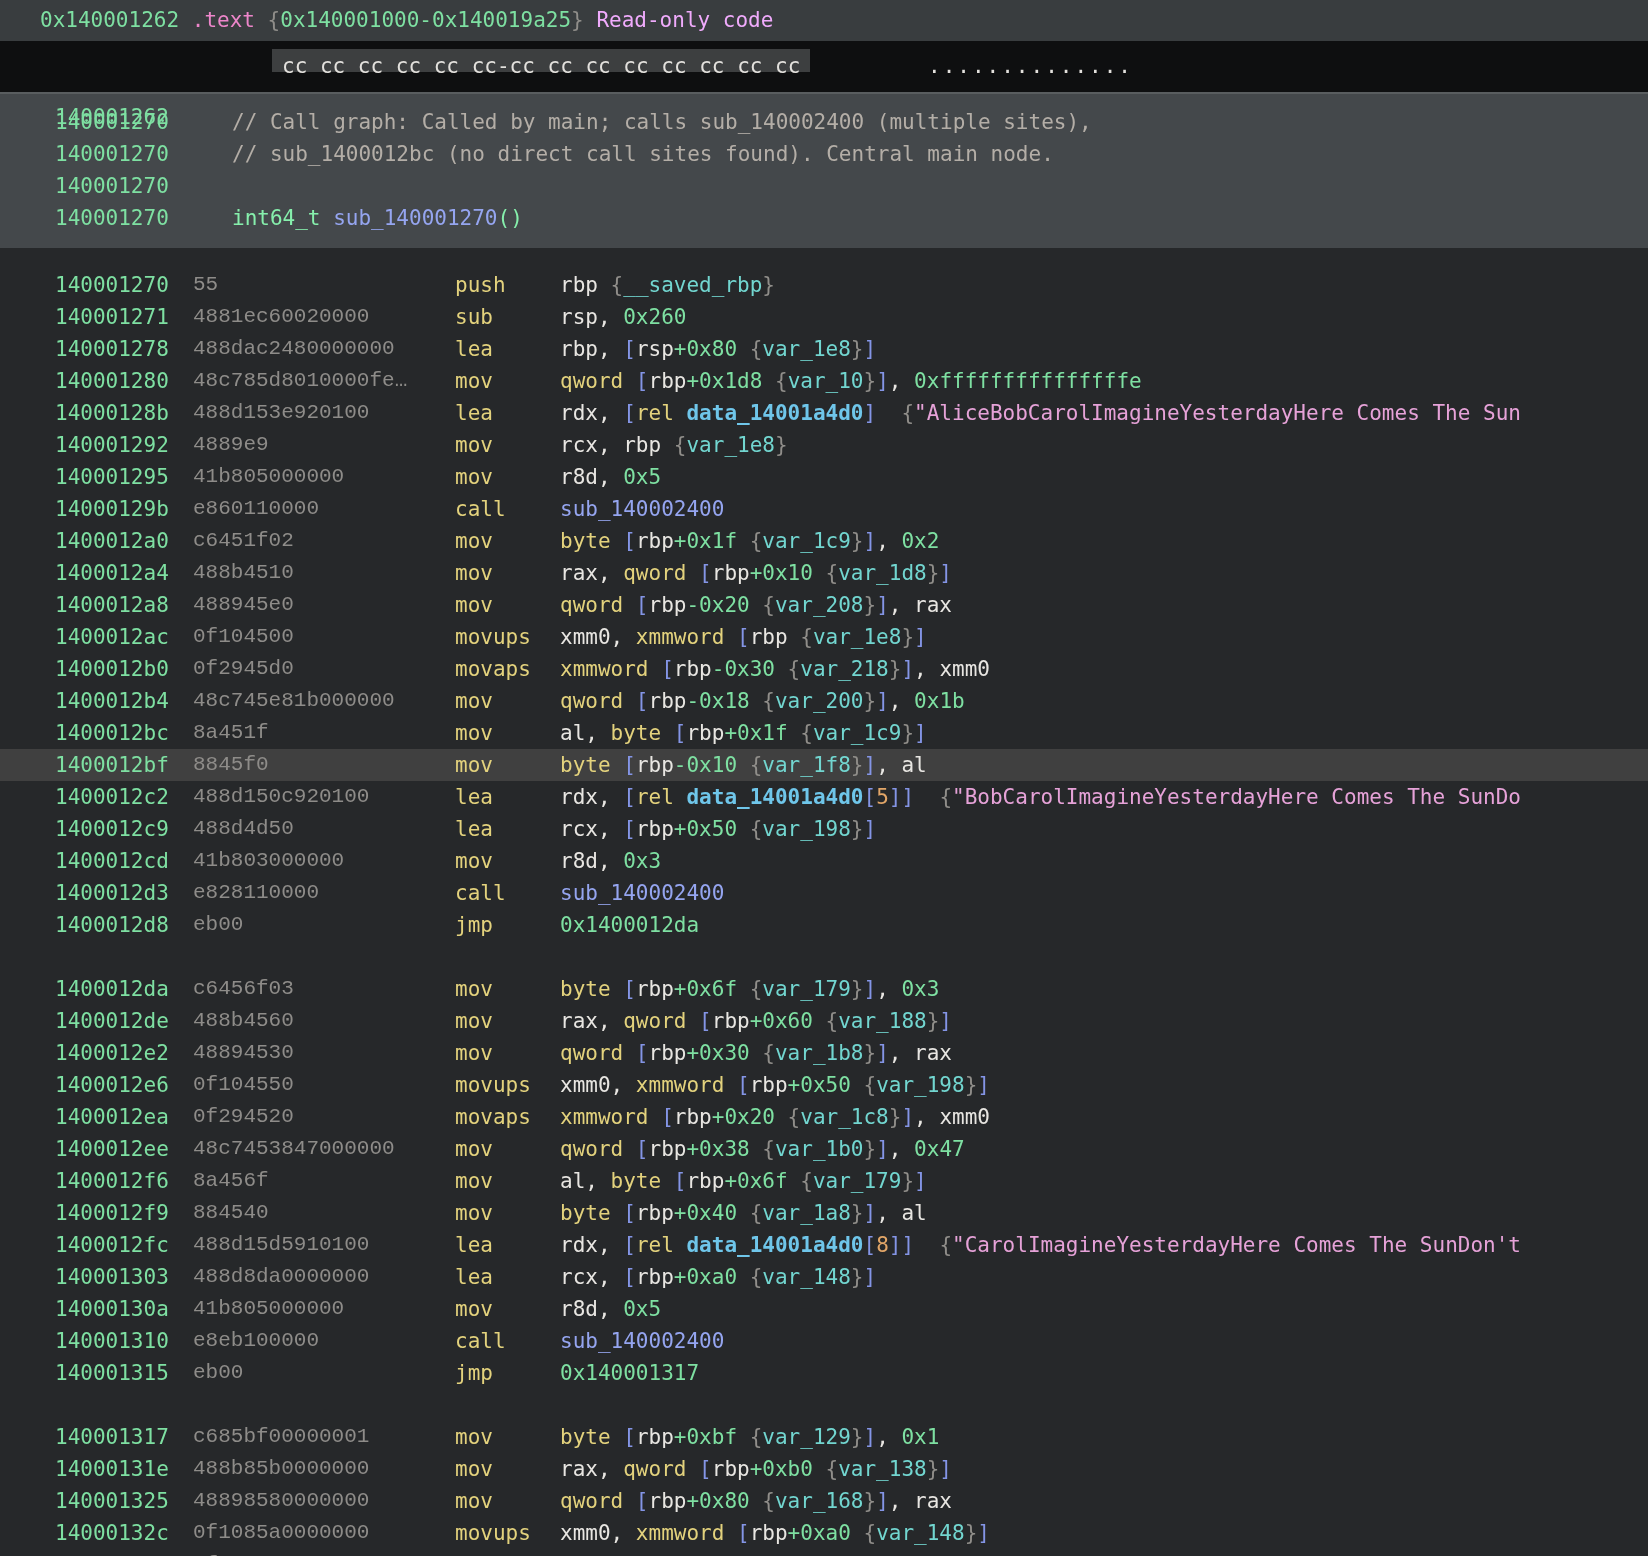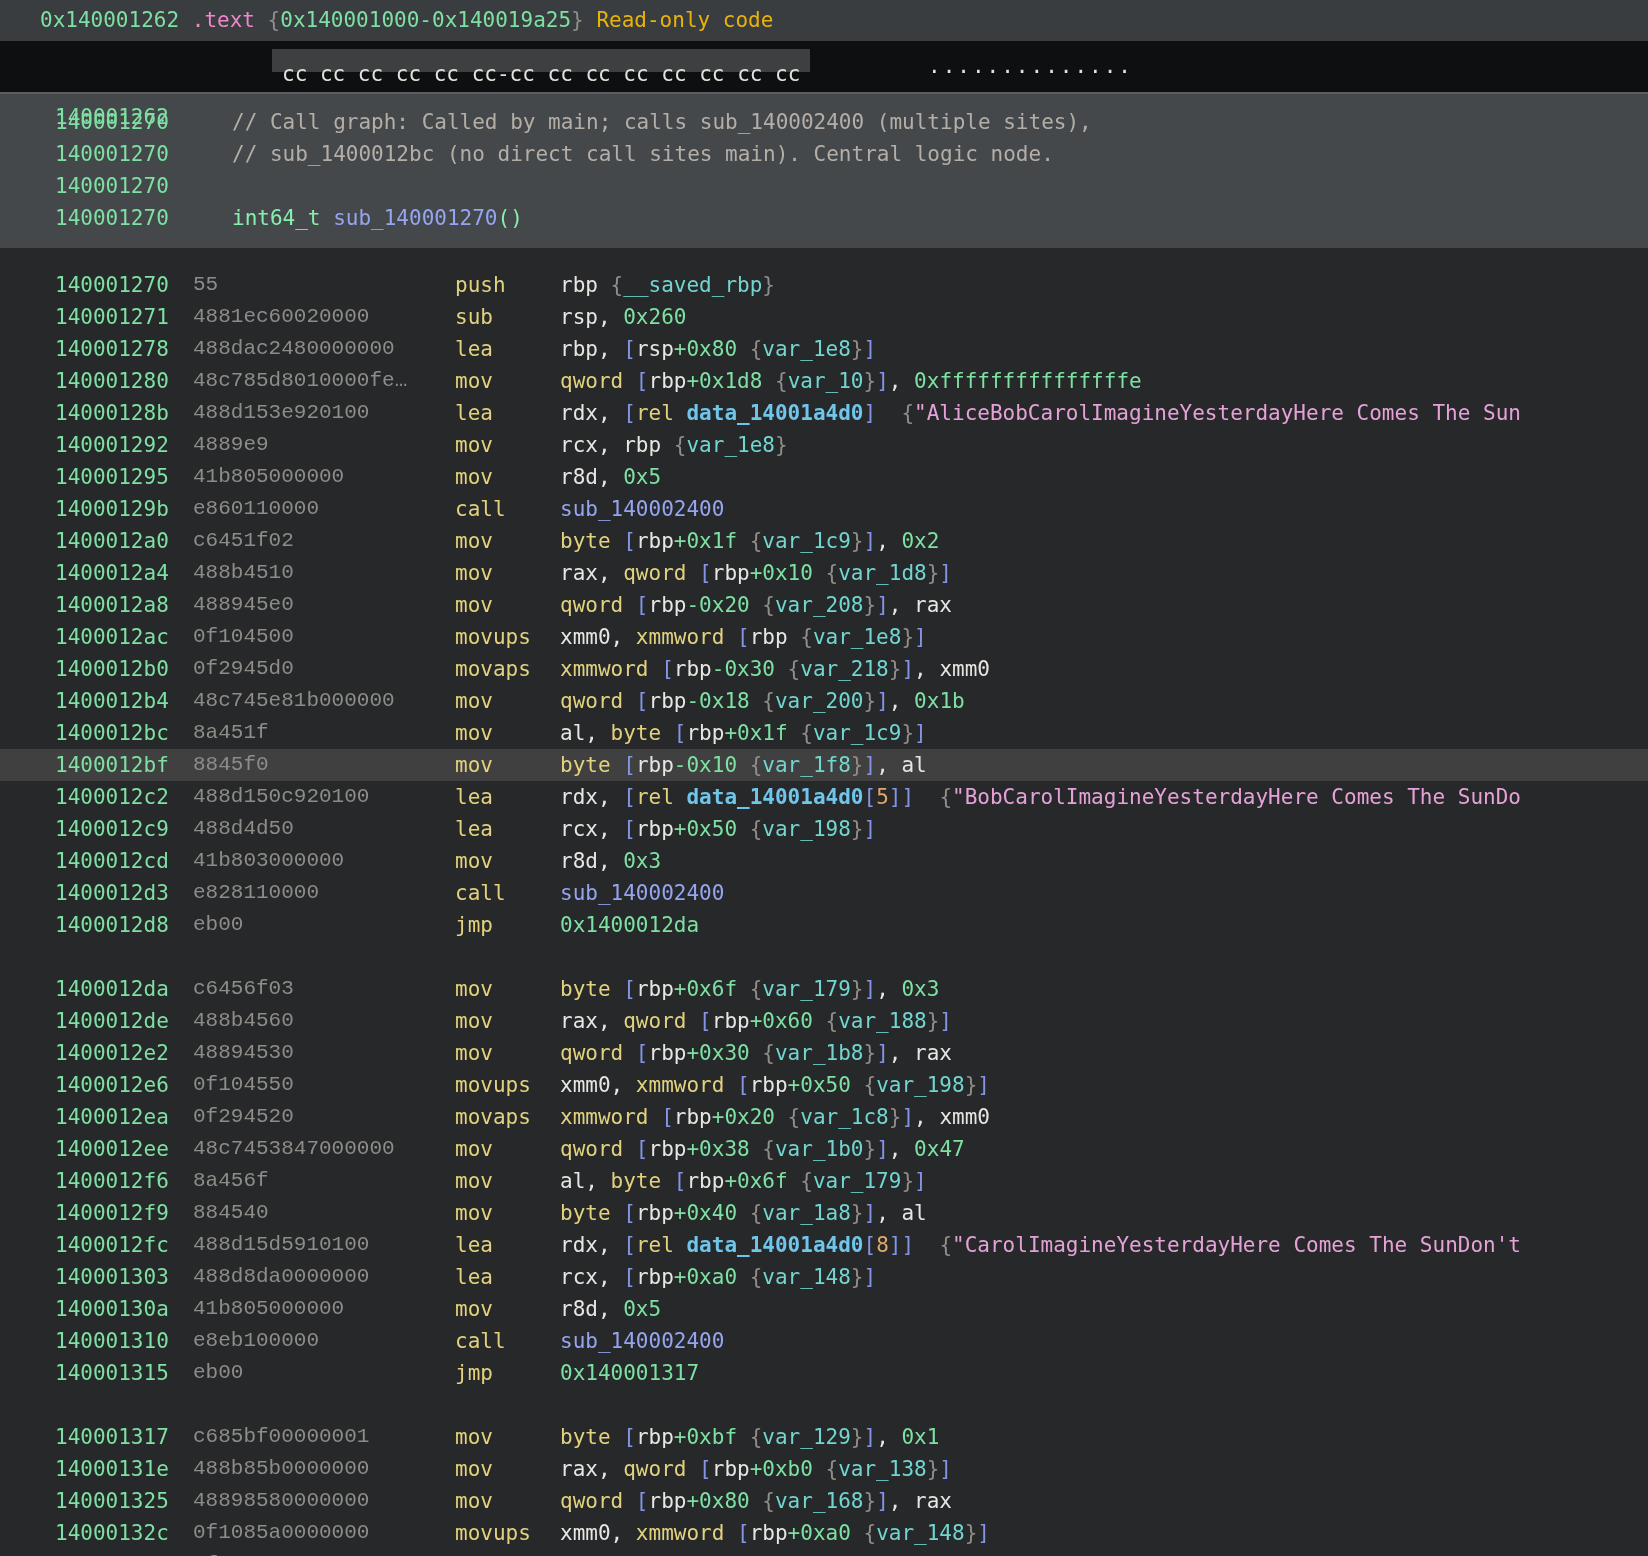--- a/index.html
+++ b/index.html
@@ -19,21 +19,21 @@
   .hexrow {
     position:relative;
     height:51px; line-height:51px;
     background:#0e0f10;
     white-space:pre;
   }
   .hexrow .bytebox {
     position:absolute; left:272px; top:8px;
     height:23px; line-height:35px;
     background:#3d3f40;
-    padding:8px 10px;
+    padding:0 10px;
     color:#e3e1dd;
   }
   .hexrow .ascii {
     position:absolute; left:928px; top:0;
     color:#e3e1dd;
     letter-spacing:2px;
   }
   .comment-block {
     height:156px;
     background:#44484b;
@@ -60,36 +60,36 @@
   .t-var { color:#72d6d0; }
   .t-brk { color:#8495e6; }
   .t-brc { color:#908e8a; }
   .t-fn { color:#95a5f0; }
   .t-dat { color:#6fc6ea;font-weight:bold; }
   .t-str { color:#e6a2d8; }
   .t-idx { color:#e2a668; }
   .t-cmt { color:#b4aea7; }
   .t-type { color:#86efac; }
   .t-sect { color:#ed86ca; }
-  .t-dim { color:#eab308;margin-top:12px; }
+  .t-dim { color:#f0abfc;margin-top:12px; }
 </style>
 </head>
 <body>
 
 <div class="topbar"><span class="t-adr">0x140001262</span><span> </span><span class="t-sect">.text</span><span> </span><span class="t-brc">{</span><span class="t-adr">0x140001000-0x140019a25</span><span class="t-brc">}</span><span> </span><span class="t-dim">Read-only code</span></div>
 
 <div class="hexrow">
   <span class="col-addr t-adr">140001262</span>
   <span class="bytebox t-pln">cc cc cc cc cc cc-cc cc cc cc cc cc cc cc</span>
   <span class="ascii">..............</span>
 </div>
 
 <div class="comment-block" id="comment-block">
     <div class="crow"><span class="col-addr t-adr">140001270</span><span class="col-comment"><span class="t-cmt">// Call graph: Called by main; calls sub_140002400 (multiple sites),</span></span></div>
-    <div class="crow"><span class="col-addr t-adr">140001270</span><span class="col-comment"><span class="t-cmt">// sub_1400012bc (no direct call sites main). Central logic node.</span></span></div>
+    <div class="crow"><span class="col-addr t-adr">140001270</span><span class="col-comment"><span class="t-cmt">// sub_1400012bc (no direct call sites found). Central main node.</span></span></div>
     <div class="crow"><span class="col-addr t-adr">140001270</span><span class="col-comment"></span></div>
     <div class="crow"><span class="col-addr t-adr">140001270</span><span class="col-comment"><span class="t-type">int64_t </span><span class="t-fn">sub_140001270</span><span class="t-type">()</span></span></div>
   </div>
 
 <div class="code" id="code">
     <div class="drow"><span class="col-addr t-adr">140001270</span><span class="col-bytes t-bytes">55</span><span class="col-mn t-mn">push</span><span class="col-ops"><span class="t-reg">rbp </span><span class="t-brc">{</span><span class="t-var">__saved_rbp</span><span class="t-brc">}</span></span></div>
     <div class="drow"><span class="col-addr t-adr">140001271</span><span class="col-bytes t-bytes">4881ec60020000</span><span class="col-mn t-mn">sub</span><span class="col-ops"><span class="t-reg">rsp, </span><span class="t-num">0x260</span></span></div>
     <div class="drow"><span class="col-addr t-adr">140001278</span><span class="col-bytes t-bytes">488dac2480000000</span><span class="col-mn t-mn">lea</span><span class="col-ops"><span class="t-reg">rbp, </span><span class="t-brk">[</span><span class="t-reg">rsp</span><span class="t-num">+0x80 </span><span class="t-brc">{</span><span class="t-var">var_1e8</span><span class="t-brc">}</span><span class="t-brk">]</span></span></div>
     <div class="drow"><span class="col-addr t-adr">140001280</span><span class="col-bytes t-bytes">48c785d8010000fe…</span><span class="col-mn t-mn">mov</span><span class="col-ops"><span class="t-kw">qword </span><span class="t-brk">[</span><span class="t-reg">rbp</span><span class="t-num">+0x1d8 </span><span class="t-brc">{</span><span class="t-var">var_10</span><span class="t-brc">}</span><span class="t-brk">]</span><span class="t-pln">, </span><span class="t-num">0xfffffffffffffffe</span></span></div>
     <div class="drow"><span class="col-addr t-adr">14000128b</span><span class="col-bytes t-bytes">488d153e920100</span><span class="col-mn t-mn">lea</span><span class="col-ops"><span class="t-reg">rdx, </span><span class="t-brk">[</span><span class="t-kw">rel </span><span class="t-dat">data_14001a4d0</span><span class="t-brk">]</span><span class="t-pln">  </span><span class="t-brc">{</span><span class="t-str">"AliceBobCarolImagineYesterdayHere Comes The Sun</span></span></div>

